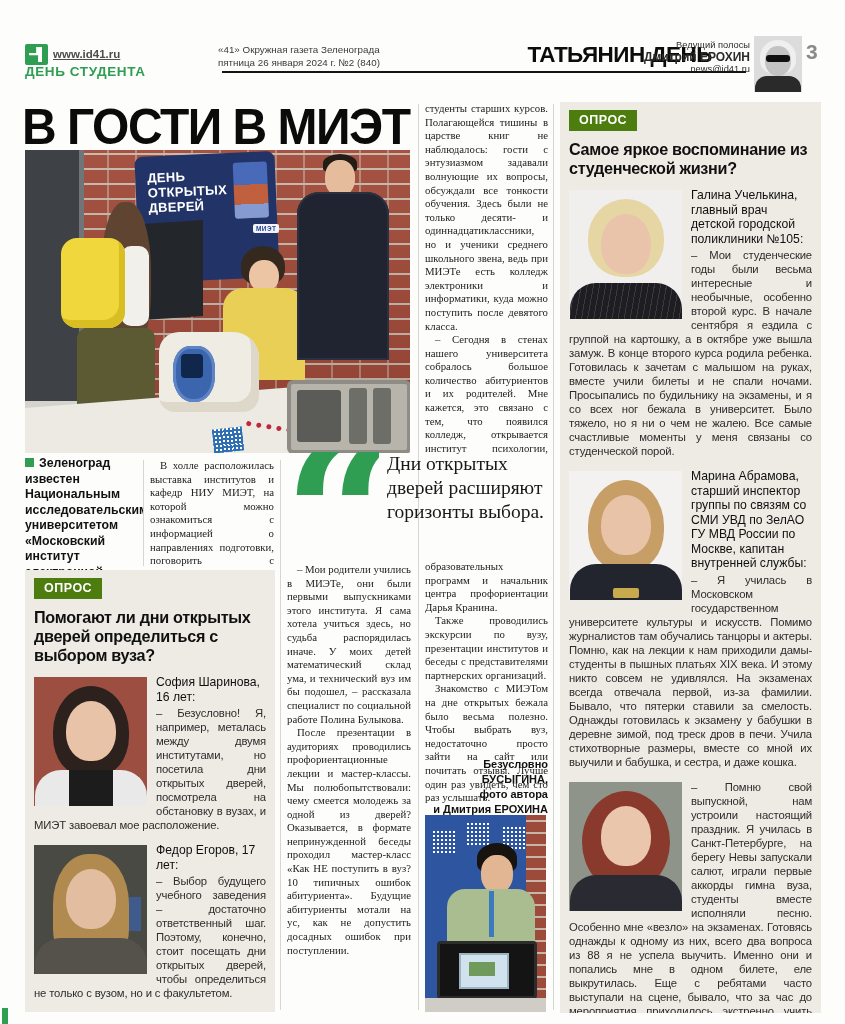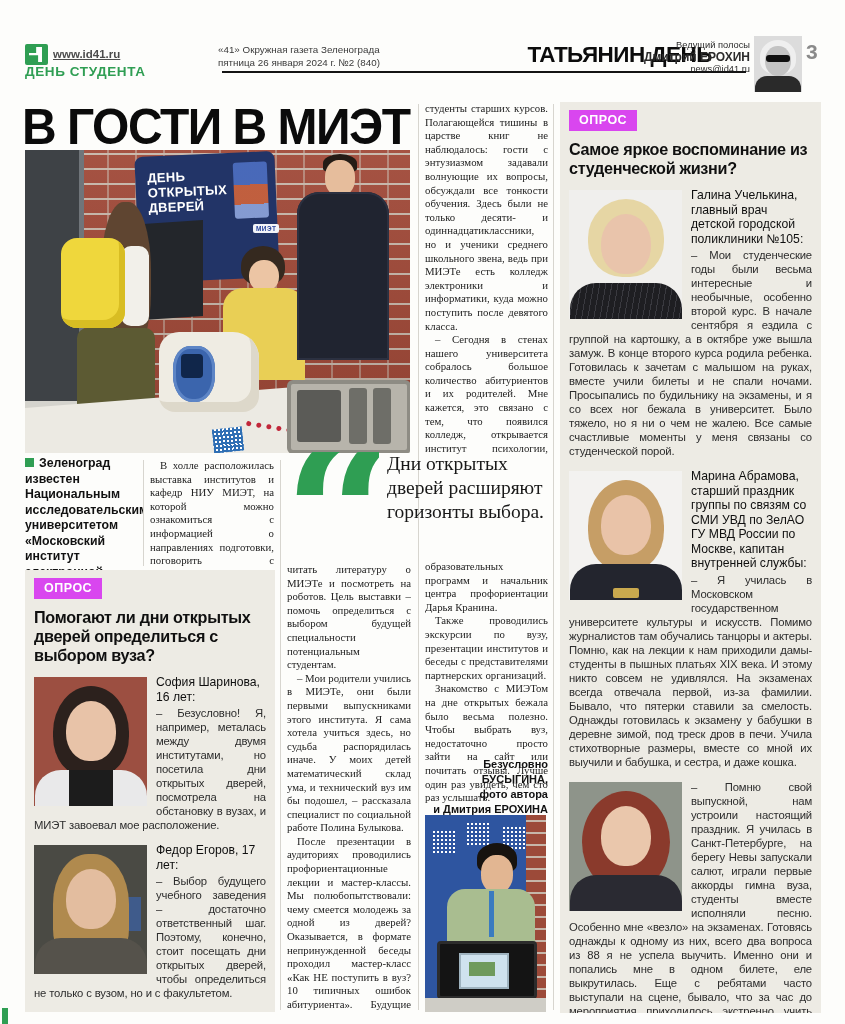--- a/index.html
+++ b/index.html
@@ -53,21 +53,21 @@
   .quote{left:287px;top:452px;width:264px;height:106px;overflow:hidden;}
   .qmark{float:left;width:92px;height:76px;overflow:hidden;margin-right:8px;}
   .qmark::before{content:"\201C";display:block;font:700 200px/190px "DejaVu Serif",serif;
                  color:#2f9e53;letter-spacing:-10px;margin:-30px 0 0 -4px;}
   .qtext{font-family:"Liberation Serif",serif;font-size:19.5px;line-height:24px;color:#181818;}
 
   
   .opros{background:#edebe4;overflow:hidden;padding:8px 9px;box-sizing:border-box;}
   .opros-left{left:25px;top:570px;width:250px;height:442px;}
   .opros-right{left:560px;top:102px;width:261px;height:911px;}
-  .tag{display:inline-block;background:#d946ef;color:#fff;font-size:12.5px;font-weight:800;
+  .tag{display:inline-block;background:#4d7c0f;color:#fff;font-size:12.5px;font-weight:800;
        letter-spacing:0.5px;padding:3px 10px 4px;}
   .question{margin:9px 0 10px;font-size:16.2px;line-height:19px;font-weight:800;letter-spacing:-0.3px;color:#101010;}
   .entry{margin-bottom:11px;overflow:hidden;}
   .e-name{font-size:12.2px;line-height:14.5px;font-weight:400;color:#0f0f0f;margin-bottom:2px;}
   .e-text{font-size:11.3px;line-height:14px;letter-spacing:-0.15px;text-align:justify;color:#2d2d2d;}
 
   
   .portrait{position:relative;float:left;width:113px;height:129px;margin:2px 9px 4px 0;
             overflow:hidden;background:var(--bg,#ddd);}
   .p-hair{position:absolute;left:50%;top:9px;transform:translateX(-50%);width:76px;height:92px;
@@ -224,21 +224,20 @@
   <div class="abs serifcol colB">
     <p class="ind">В холле расположилась выставка институтов и кафедр НИУ МИЭТ, на которой можно ознакомиться с информацией о направлениях подготовки, поговорить с преподавателями различных дисциплин, по-</p>
   </div>
 
   <div class="abs quote">
     <span class="qmark"></span>
     <span class="qtext">Дни открытых дверей расширяют горизонты выбора.</span>
   </div>
 
   <div class="abs serifcol colC">
-    <p>читать литературу о МИЭТе и посмотреть на роботов. Цель выставки – помочь определиться с выбором будущей специальности потенциальным студентам.</p>
     <p class="ind">– Мои родители учились в МИЭТе, они были первыми выпускниками этого института. Я сама хотела учиться здесь, но судьба распорядилась иначе. У моих детей математический склад ума, и технический вуз им бы подошел, – рассказала специалист по социальной работе Полина Булыкова.</p>
     <p class="ind">После презентации в аудиториях проводились профориентационные лекции и мастер-классы. Мы полюбопытствовали: чему смеется молодежь за одной из дверей? Оказывается, в формате непринужденной беседы проходил мастер-класс «Как НЕ поступить в вуз? 10 типичных ошибок абитуриента». Будущие абитуриенты мотали на ус, как не допустить досадных ошибок при поступлении.</p>
 
   </div>
 
   <div class="abs serifcol colD1">
     <p>студенты старших курсов. Полагающейся тишины в царстве книг не наблюдалось: гости с энтузиазмом задавали волнующие их вопросы, обсуждали все тонкости обучения. Здесь были не только десяти- и одиннадцатиклассники, но и ученики среднего школьного звена, ведь при МИЭТе есть колледж электроники и информатики, куда можно поступить после девятого класса.</p>
     <p class="ind">– Сегодня в стенах нашего университета собралось большое количество абитуриентов и их родителей. Мне кажется, это связано с тем, что появился колледж, открывается институт психологии, появляются новые направления подготовки, а на уже имеющихся ежегодно увеличивается количество бюджетных мест, – поделилась директор центра дополнительных обще-</p>
   </div>
 
@@ -314,21 +313,21 @@
       <div class="e-text">– Мои студенческие годы были весьма интересные и необычные, особенно второй курс. В начале сентября я ездила с группой на картошку, а в октябре уже вышла замуж. В конце второго курса родила ребенка. Готовилась к зачетам с малышом на руках, вместе учили билеты и не спали ночами. Просыпались по будильнику на экзамены, и я со всех ног бежала в университет. Было тяжело, но я ни о чем не жалею. Все самые счастливые моменты у меня связаны со студенческой порой.</div>
     </div>
 
     <div class="entry">
       <div class="portrait pf-marina">
         <i class="p-hair"></i>
         <i class="p-face"></i>
         <i class="p-body"></i>
         <i class="p-extra"></i>
       </div>
-      <div class="e-name">Марина Абрамова, старший праздник группы по связям со СМИ УВД по ЗелАО ГУ МВД России по Москве, капитан внутренней службы:</div>
+      <div class="e-name">Марина Абрамова, старший инспектор группы по связям со СМИ УВД по ЗелАО ГУ МВД России по Москве, капитан внутренней службы:</div>
       <div class="e-text">– Я училась в Московском государственном университете культуры и искусств. Помимо журналистов там обучались танцоры и актеры. Помню, как на лекции к нам приходили дамы-студенты в пышных платьях XIX века. И этому никто совсем не удивлялся. На экзаменах всегда отвечала первой, из-за фамилии. Бывало, что пятерки ставили за смелость. Однажды готовилась к экзамену у бабушки в деревне зимой, под треск дров в печи. Учила стихотворные размеры, вместе со мной их выучили и бабушка, и сестра, и даже кошка.</div>
     </div>
 
     <div class="entry">
       <div class="portrait pf-lyubov">
         <i class="p-hair"></i>
         <i class="p-face"></i>
         <i class="p-body"></i>
 
       </div>

